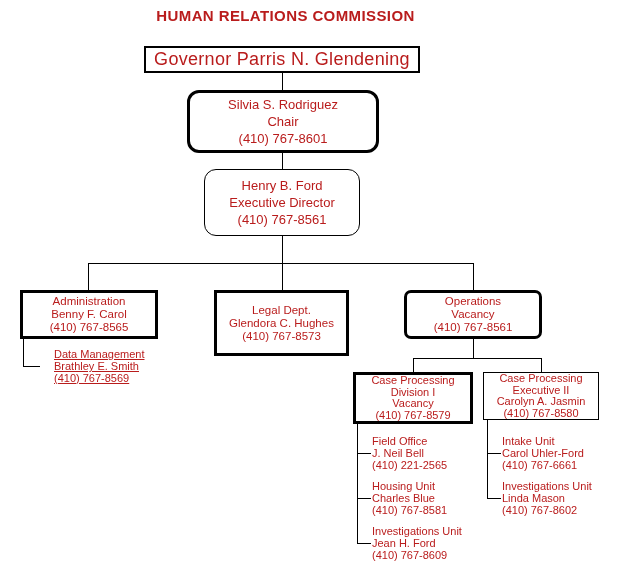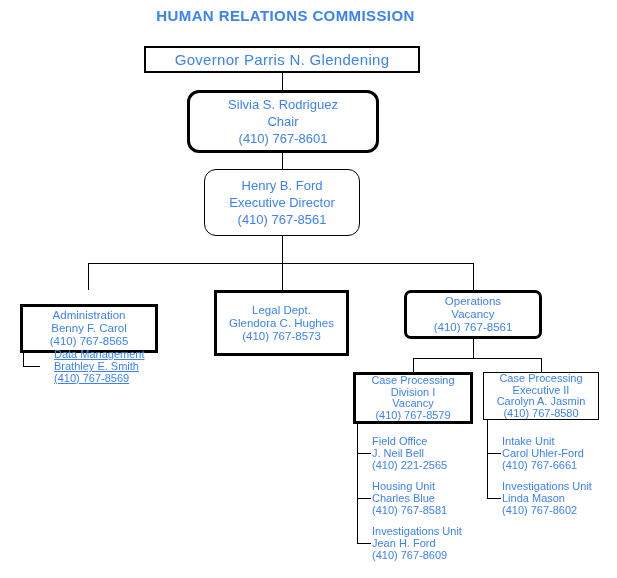--- a/index.html
+++ b/index.html
@@ -1,31 +1,31 @@
 <!DOCTYPE html>
 <html><head>
 <meta charset="utf-8">
 <style>
   html,body{margin:0;padding:0;background:#ffffff;}
   .stage{
     position:relative;width:617px;height:578px;background:#ffffff;
-    font-family:"Liberation Sans",sans-serif;color:#3b82f6;overflow:hidden;
+    font-family:"Liberation Sans",sans-serif;color:#b91c1c;overflow:hidden;
   }
   .page-title{
     position:absolute;left:0;top:7px;width:571px;text-align:center;
     font-size:15px;font-weight:bold;letter-spacing:0.4px;
   }
   .box{
     position:absolute;box-sizing:border-box;border:2px solid #000;
     display:flex;flex-direction:column;justify-content:center;
     text-align:center;background:#fff;
   }
   .b3{border-width:3px;}
   .b2{border-width:2px;}
-  .fs15{font-size:15px;line-height:21px;letter-spacing:0.3px;}
+  .fs15{font-size:18px;line-height:21px;letter-spacing:0.3px;}
   .fs13{font-size:13px;line-height:17px;border-radius:12px;}
   .fs11{font-size:11.5px;line-height:13px;}
   .fs11c{font-size:11px;line-height:11.5px;}
   .leaf{
     position:absolute;font-size:11px;line-height:12px;text-align:left;
     white-space:nowrap;
   }
   .v,.h{position:absolute;background:#000000;}
   .v{width:1px;}
   .h{height:1px;}
@@ -67,21 +67,21 @@
     <div class="ln">Chair</div>
     <div class="ln">(410) 767-8601</div>
   </div>
 
   <div class="box b2 fs13" style="left:204px;top:169px;width:156px;height:67px;border-width:1px;">
     <div class="ln">Henry B. Ford</div>
     <div class="ln">Executive Director</div>
     <div class="ln">(410) 767-8561</div>
   </div>
 
-  <div class="box b3 fs11" style="left:20px;top:304px;width:138px;height:49px;">
+  <div class="box b3 fs11" style="left:20px;top:290px;width:138px;height:49px;">
     <div class="ln">Administration</div>
     <div class="ln">Benny F. Carol</div>
     <div class="ln">(410) 767-8565</div>
   </div>
 
   <div class="box b3 fs11" style="left:214px;top:290px;width:135px;height:66px;">
     <div class="ln">Legal Dept.</div>
     <div class="ln">Glendora C. Hughes</div>
     <div class="ln">(410) 767-8573</div>
   </div>

